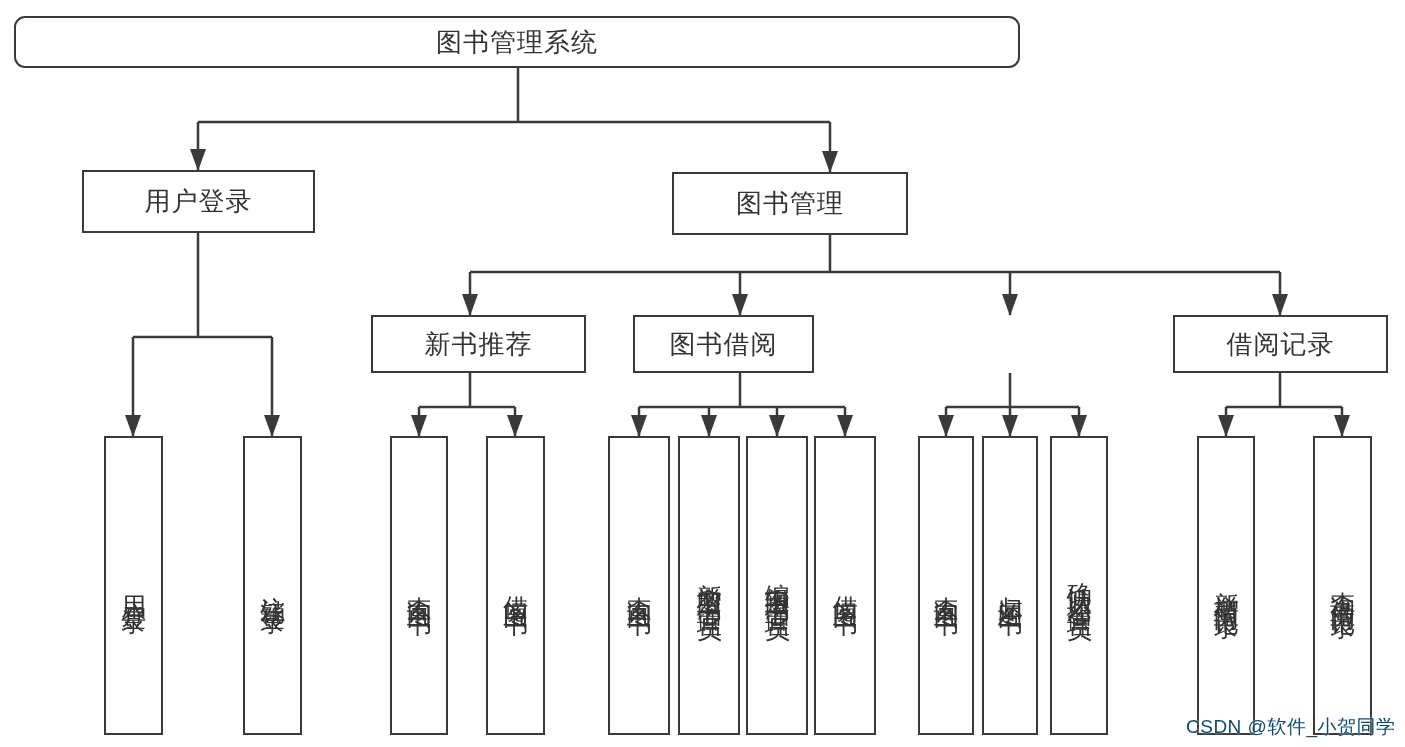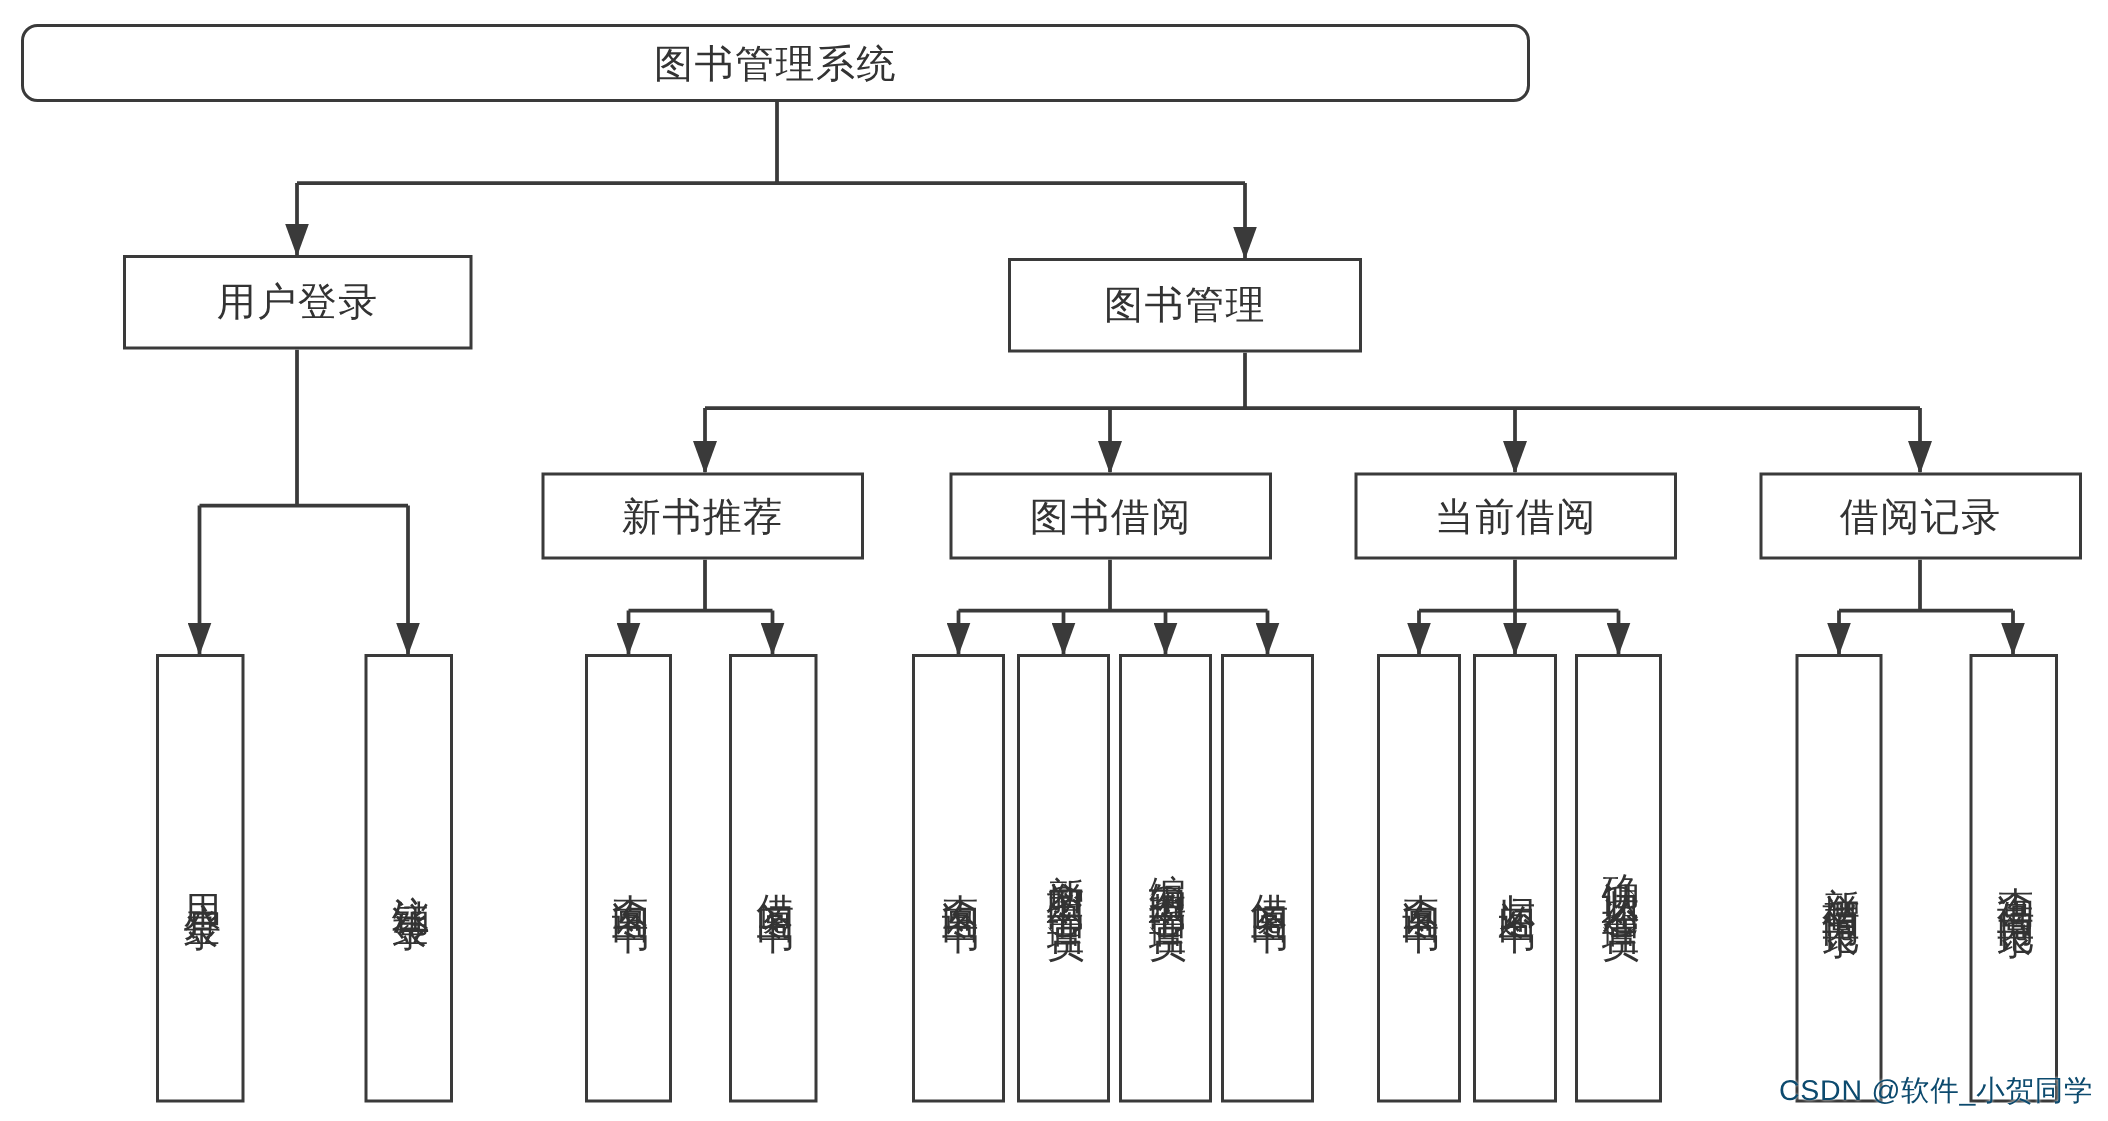--- a/index.html
+++ b/index.html
@@ -43,22 +43,22 @@
   .vbox .vtext {
     writing-mode: vertical-rl;
     text-orientation: mixed;
     letter-spacing: 5px;
     line-height: 1.1;
   }
   
   .n-root  { left: 14px;   top: 16px;  width: 1006px; height: 52px; border-radius: 11px; }
   .n-login { left: 82px;   top: 170px; width: 233px;  height: 63px; }
   .n-mgmt  { left: 672px;  top: 172px; width: 236px;  height: 63px; }
-  .n-l3a   { left: 361px;  top: 315px; width: 215px;  height: 58px; }
-  .n-l3b   { left: 633px;  top: 315px; width: 215px;  height: 58px; }
+  .n-l3a   { left: 371px;  top: 315px; width: 215px;  height: 58px; }
+  .n-l3b   { left: 633px;  top: 315px; width: 181px;  height: 58px; }
   .n-l3c   { left: 903px;  top: 315px; width: 215px;  height: 58px; }
   .n-l3d   { left: 1173px; top: 315px; width: 215px;  height: 58px; }
   
   .leaf { top: 436px; height: 299px; }
   .v1  { left: 104px;  width: 59px; }
   .v2  { left: 243px;  width: 59px; }
   .v3  { left: 390px;  width: 58px; }
   .v4  { left: 486px;  width: 59px; }
   .v5  { left: 608px;  width: 62px; }
   .v6  { left: 678px;  width: 62px; }
@@ -131,23 +131,20 @@
   <div class="node hbox n-mgmt">
     <span>图书管理</span>
   </div>
 
   <div class="node hbox n-l3a">
     <span>新书推荐</span>
   </div>
   <div class="node hbox n-l3b">
     <span>图书借阅</span>
   </div>
-  <div class="node hbox n-l3c">
-    <span>当前借阅</span>
-  </div>
   <div class="node hbox n-l3d">
     <span>借阅记录</span>
   </div>
 
   <div class="node vbox leaf v1">
     <span class="vtext">用户登录</span>
   </div>
   <div class="node vbox leaf v2">
     <span class="vtext">注销登录</span>
   </div>

